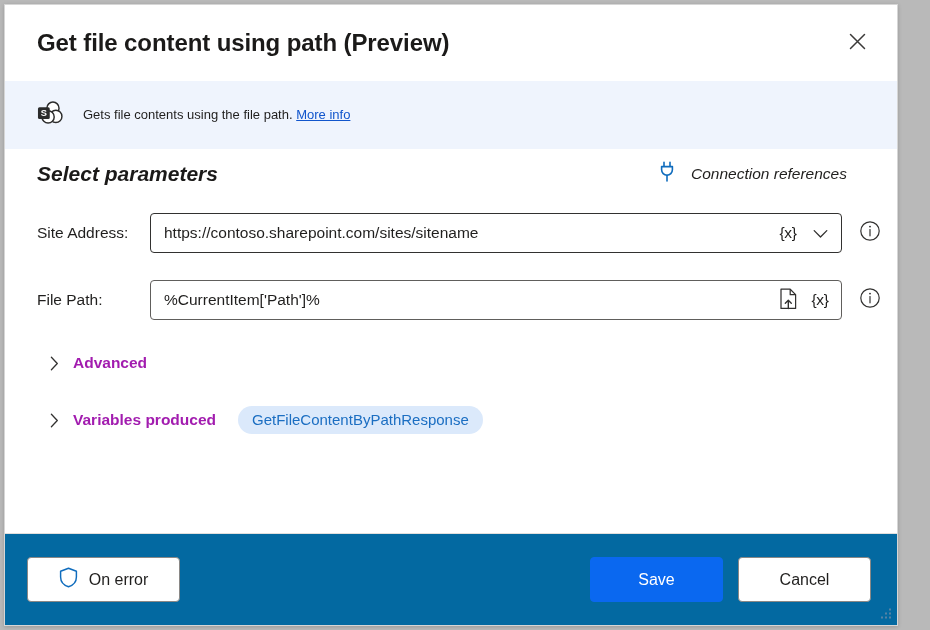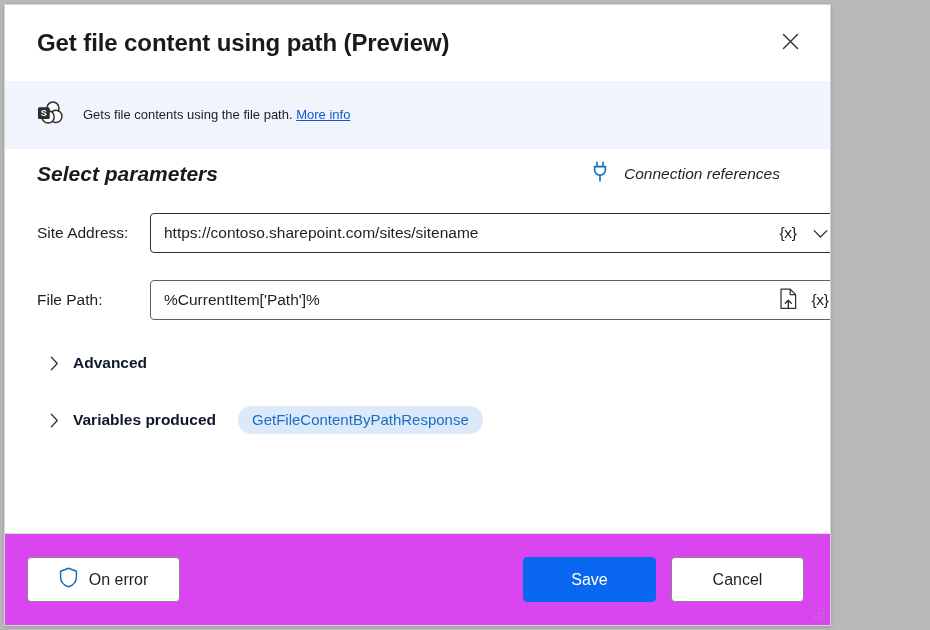--- a/index.html
+++ b/index.html
@@ -9,21 +9,21 @@
     width: 930px;
     height: 630px;
     background: #b9b9b9;
     font-family: "Liberation Sans", sans-serif;
   }
 
   .dialog {
     position: absolute;
     left: 4px;
     top: 4px;
-    width: 827px;
+    width: 894px;
     height: 622px;
     background: #ffffff;
     border: 1px solid #d6d6d6;
     box-shadow: 0 1px 4px rgba(0,0,0,0.18);
     display: flex;
     flex-direction: column;
     overflow: hidden;
   }
 
   
@@ -198,38 +198,38 @@
     height: 16px;
     display: flex;
     align-items: center;
     justify-content: center;
     color: #323130;
     flex: 0 0 16px;
   }
   .collapse-label {
     font-size: 15.5px;
     font-weight: 600;
-    color: #0f172a;
+    color: #a21caf;
   }
   .var-pill {
     margin-left: 11px;
     background: #dbe9fb;
     color: #1b6ec2;
     font-size: 15px;
     border-radius: 14px;
     padding: 5px 14px 6px 14px;
     cursor: pointer;
     white-space: nowrap;
   }
 
   
   .footer {
     flex: 0 0 92px;
     border-top: 1px solid #e1dfdd;
-    background: #d946ef;
+    background: #0369a1;
     display: flex;
     align-items: center;
     justify-content: space-between;
     padding: 0 26px 0 22px;
     position: relative;
   }
   .btn {
     height: 45px;
     border-radius: 4px;
     font-size: 16px;

